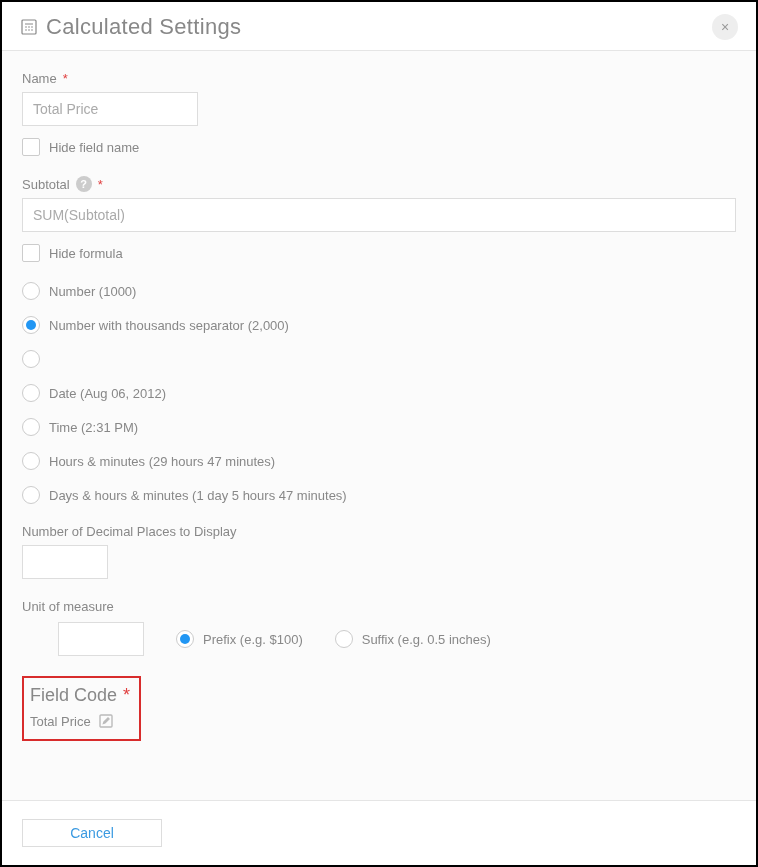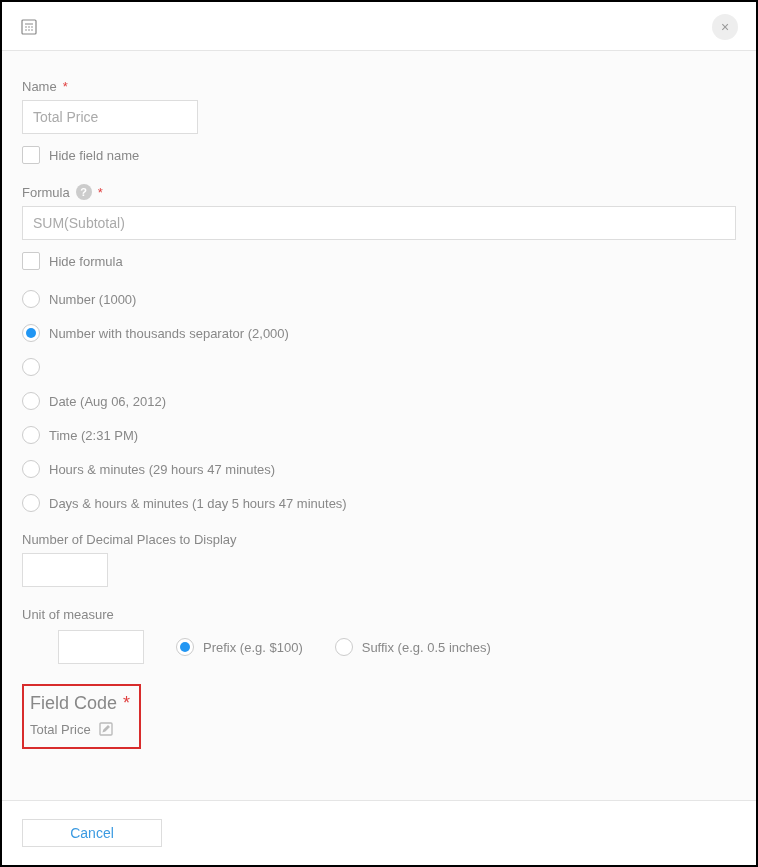--- a/index.html
+++ b/index.html
@@ -38,21 +38,21 @@
       background: #eee; color: #999;
       display: flex; align-items: center; justify-content: center;
       font-size: 14px; cursor: pointer;
       border: none;
     }
     .modal-body {
       flex: 1;
       background: #fbfbfb;
       border-top: 1px solid #e5e5e5;
       border-bottom: 1px solid #e5e5e5;
-      padding: 28px 20px 18px 20px;
+      padding: 20px 20px 18px 20px;
       overflow: auto;
     }
     .section { margin-bottom: 20px; }
     .label {
       color: #888;
       font-size: 13px;
       margin-bottom: 6px;
       display: flex;
       align-items: center;
       gap: 6px;
@@ -158,20 +158,21 @@
           <rect x="1" y="1" width="14" height="14" rx="1" fill="none" stroke="currentColor" stroke-width="1.2"></rect>
           <line x1="4" y1="5" x2="12" y2="5" stroke="currentColor"></line>
           <circle cx="5" cy="8" r="0.8"></circle>
           <circle cx="8" cy="8" r="0.8"></circle>
           <circle cx="11" cy="8" r="0.8"></circle>
           <circle cx="5" cy="11" r="0.8"></circle>
           <circle cx="8" cy="11" r="0.8"></circle>
           <circle cx="11" cy="11" r="0.8"></circle>
         </svg>
     </span>
+    <span class="modal-title">Calculated Settings</span>
   </div>
   <button class="close-btn">
     <span>×</span>
   </button>
 </div>
 
 <div class="modal-body">
 
   <div class="section">
     <div class="label">
@@ -180,21 +181,21 @@
     </div>
     <input class="text-input" value="Total Price" style="">
     <div class="check-row">
       <span class="checkbox"></span>
       <span>Hide field name</span>
     </div>
   </div>
 
   <div class="section">
     <div class="label">
-      <span>Formula</span>
+      <span>Subtotal</span>
       <span class="help-icon">?</span>
       <span class="req">*</span>
     </div>
     <input class="text-input full" value="SUM(Subtotal)" style="">
     <div class="check-row">
       <span class="checkbox"></span>
       <span>Hide formula</span>
     </div>
   </div>
 

